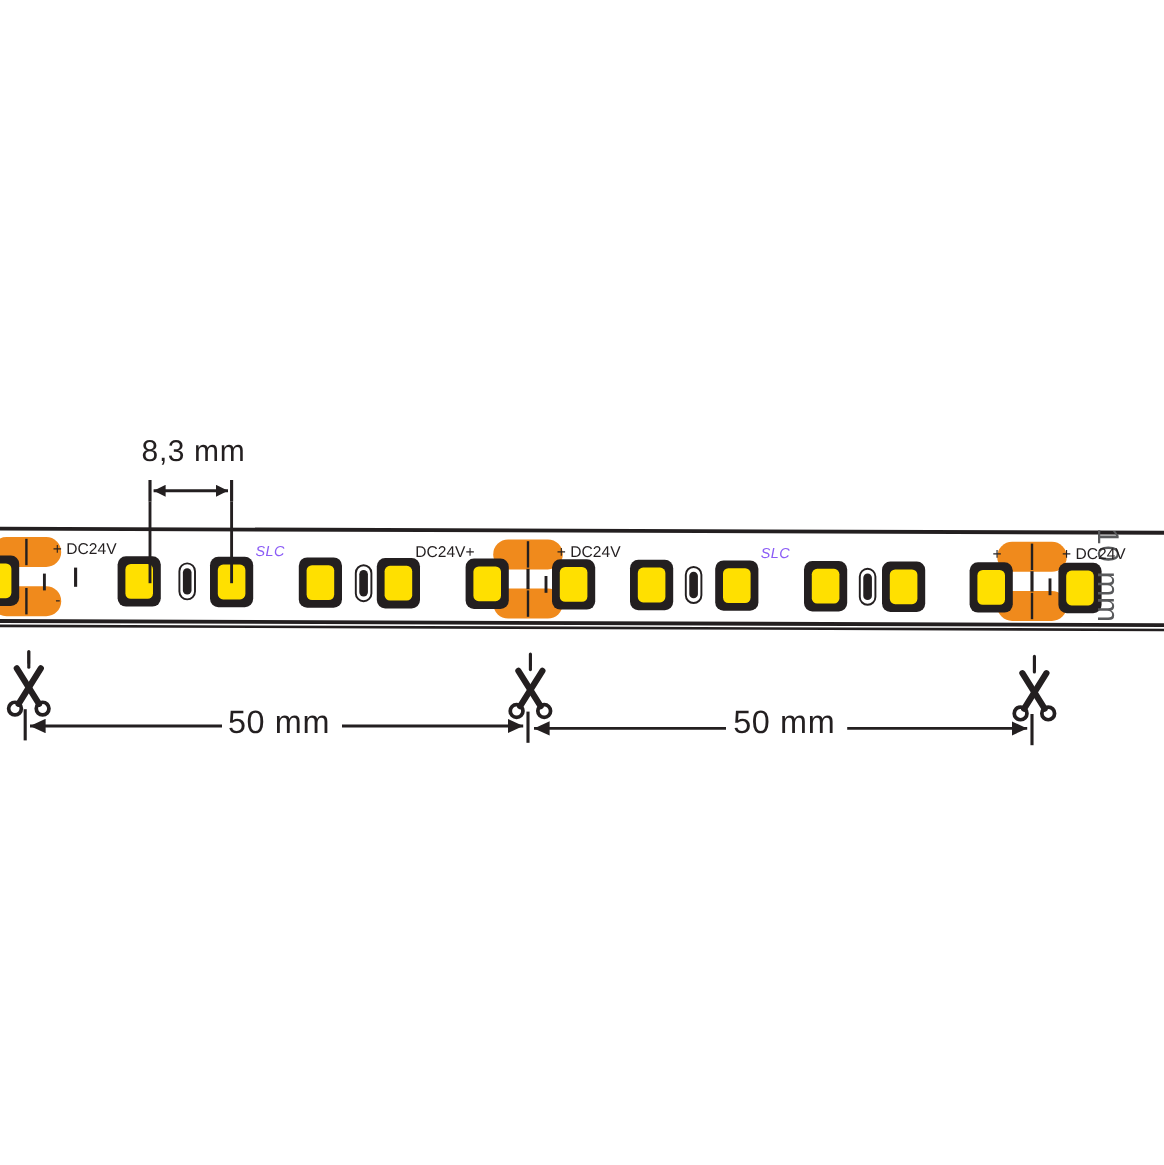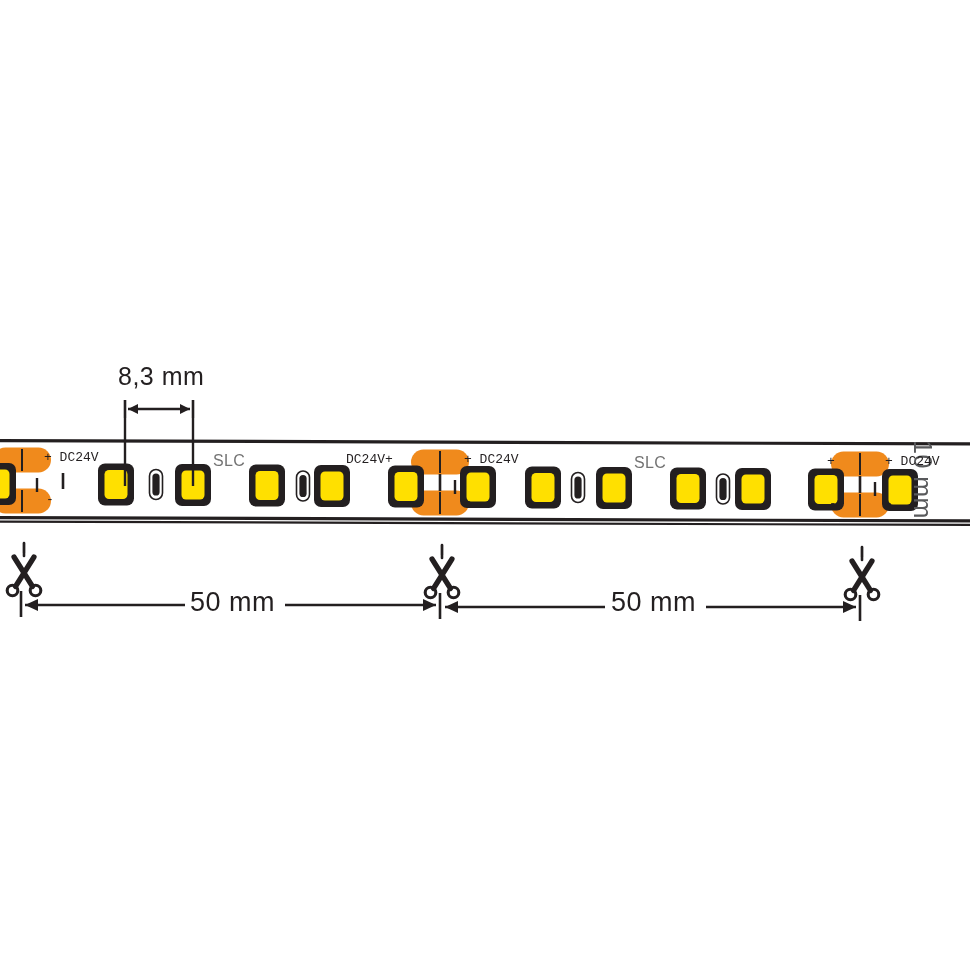--- a/index.html
+++ b/index.html
@@ -53,32 +53,33 @@
     left: 937px;
     top: 440px;
     font-size: 25px;
     letter-spacing: 0.5px;
     transform: rotate(90deg);
     transform-origin: left top;
     color: #58595b;
   }
   .pcb-text {
     position: absolute;
-    font-family: Liberation Mono, monospace;
+    font-family: Liberation Sans, sans-serif;
     color: #231f20;
     white-space: nowrap;
     font-size: 13px;
   }
   .brand-text {
     position: absolute;
     font-family: "Liberation Sans", sans-serif;
-    color: #737373;
+    color: #8b5cf6;
     white-space: nowrap;
-    font-size: 16px;
+    font-size: 12px;
     letter-spacing: 0.3px;
+    font-style: italic;
   }
 </style>
 </head>
 <body>
 
 <div id="canvas">
 
   <svg class="layer" viewBox="0 0 970 971">
 
     <defs>

